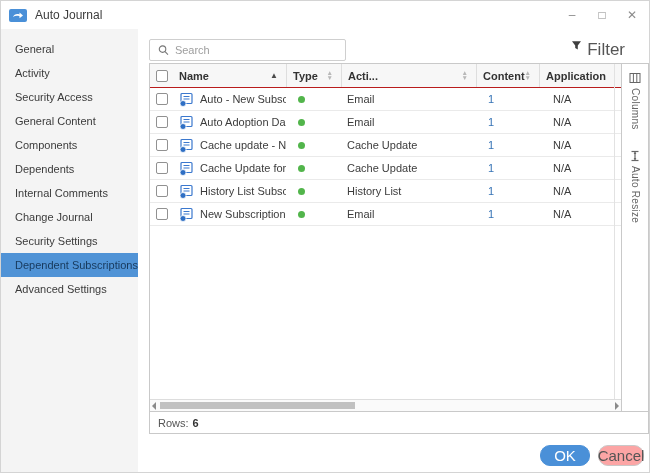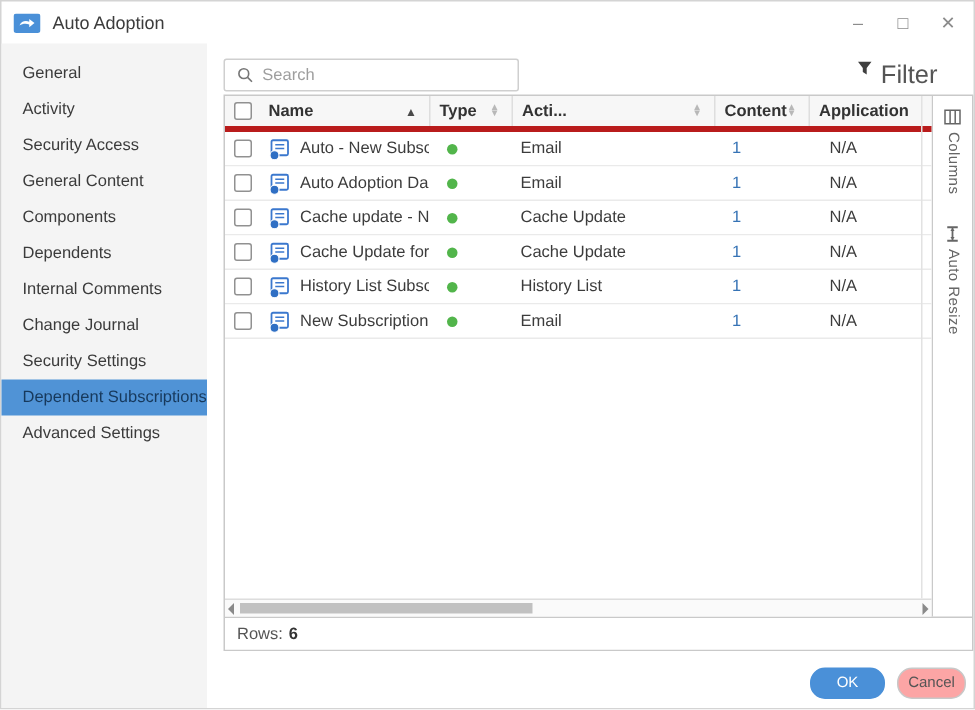--- a/index.html
+++ b/index.html
@@ -28,21 +28,21 @@
   .search-box input::placeholder { color:#9e9e9e; }
   .filter-btn { display:flex; align-items:flex-start; gap:5px; font-size:17px; color:#555; cursor:pointer; }
 
   
   .grid-wrap { width:500px; height:371px; border:1px solid #c9c9c9; display:flex; flex-direction:column; background:#fff; }
   .grid-top { flex:1; display:flex; min-height:0; }
   .grid-main { width:472px; flex:none; border-right:1px solid #c9c9c9; display:flex; flex-direction:column; position:relative; }
   .vtrack { position:absolute; right:6px; top:0; bottom:12px; width:0; border-left:1px solid #e2e2e2; }
 
   .g-header, .g-row { display:grid; grid-template-columns:23px 113px 55px 135px 63px 1fr; align-items:center; font-size:11px; flex:none; }
-  .g-header { height:24px; background:#f7f7f7; border-bottom:4px solid #b91c1c; font-weight:bold; color:#333; }
+  .g-header { height:24px; background:#f7f7f7; border-bottom:1px solid #b91c1c; font-weight:bold; color:#333; }
   .hc { display:flex; align-items:center; height:100%; padding:0 6px; overflow:hidden; white-space:nowrap; }
   .hc.sep { border-left:1px solid #dedede; }
   .sort-asc { margin-left:auto; font-size:8px; color:#4a4a4a; padding-right:2px; }
   .sort-both { margin-left:auto; display:flex; flex-direction:column; font-size:6.5px; line-height:4.5px; color:#b8b8b8; padding-right:2px; }
 
   .g-row { height:23px; border-bottom:1px solid #eaeaea; color:#3c3c3c; background:#fff; cursor:default; }
   .c { display:flex; align-items:center; height:100%; padding:0 6px; overflow:hidden; white-space:nowrap; }
   .checkbox { width:12px; height:12px; border:1px solid #919191; border-radius:2px; background:#fff; margin:0 auto; cursor:pointer; flex:none; }
   .sub-icon { width:15px; height:15px; margin-right:6px; flex:none; display:flex; }
   .dot { width:7px; height:7px; border-radius:50%; background:#52b54b; margin-left:6px; }
@@ -61,35 +61,35 @@
   .side-strip { flex:1; background:#fff; display:flex; flex-direction:column; align-items:center; padding-top:8px; gap:20px; }
   .tool { display:flex; flex-direction:column; align-items:center; gap:4px; cursor:pointer; }
   .tool-label { writing-mode:vertical-rl; font-size:10px; color:#666; letter-spacing:.3px; }
 
   
   .grid-footer { height:22px; flex:none; border-top:1px solid #c9c9c9; display:flex; align-items:center; padding-left:8px; font-size:11px; color:#555; gap:4px; background:#fff; }
   .rows-count { color:#333; font-weight:bold; }
 
   
   .button-bar { position:absolute; bottom:6px; right:5px; display:flex; gap:8px; }
-  .btn { height:21px; font-size:10px; border-radius:10px; display:flex; align-items:center; justify-content:center; cursor:pointer; font-family:inherit; }
+  .btn { height:21px; font-size:15px; border-radius:10px; display:flex; align-items:center; justify-content:center; cursor:pointer; font-family:inherit; }
   .btn-ok { width:50px; background:#4a90d8; border:1px solid #4a90d8; color:#fff; }
   .btn-cancel { width:46px; background:#fca5a5; border:1px solid #c8c8c8; color:#555; }
 </style>
 </head>
 <body>
 
 <div class="window">
 
   <div class="titlebar">
     <svg class="app-icon" viewBox="0 0 18 13">
       <rect x="0" y="0" width="18" height="13" rx="2" fill="#4a90d8"></rect>
       <path d="M4 8 C5 5.2 8 4.5 10.5 5.5 L10.5 3.6 L14 6.4 L10.5 9.2 L10.5 7.3 C8.2 6.4 5.8 6.8 4 8 Z" fill="#ffffff"></path>
     </svg>
-    <span class="title">Auto Adoption</span>
+    <span class="title">Auto Journal</span>
     <div class="win-controls">
       <span class="win-btn">–</span>
       <span class="win-btn">□</span>
       <span class="win-btn">✕</span>
     </div>
   </div>
 
   <div class="bodyrow">
 
     <nav class="sidebar">

